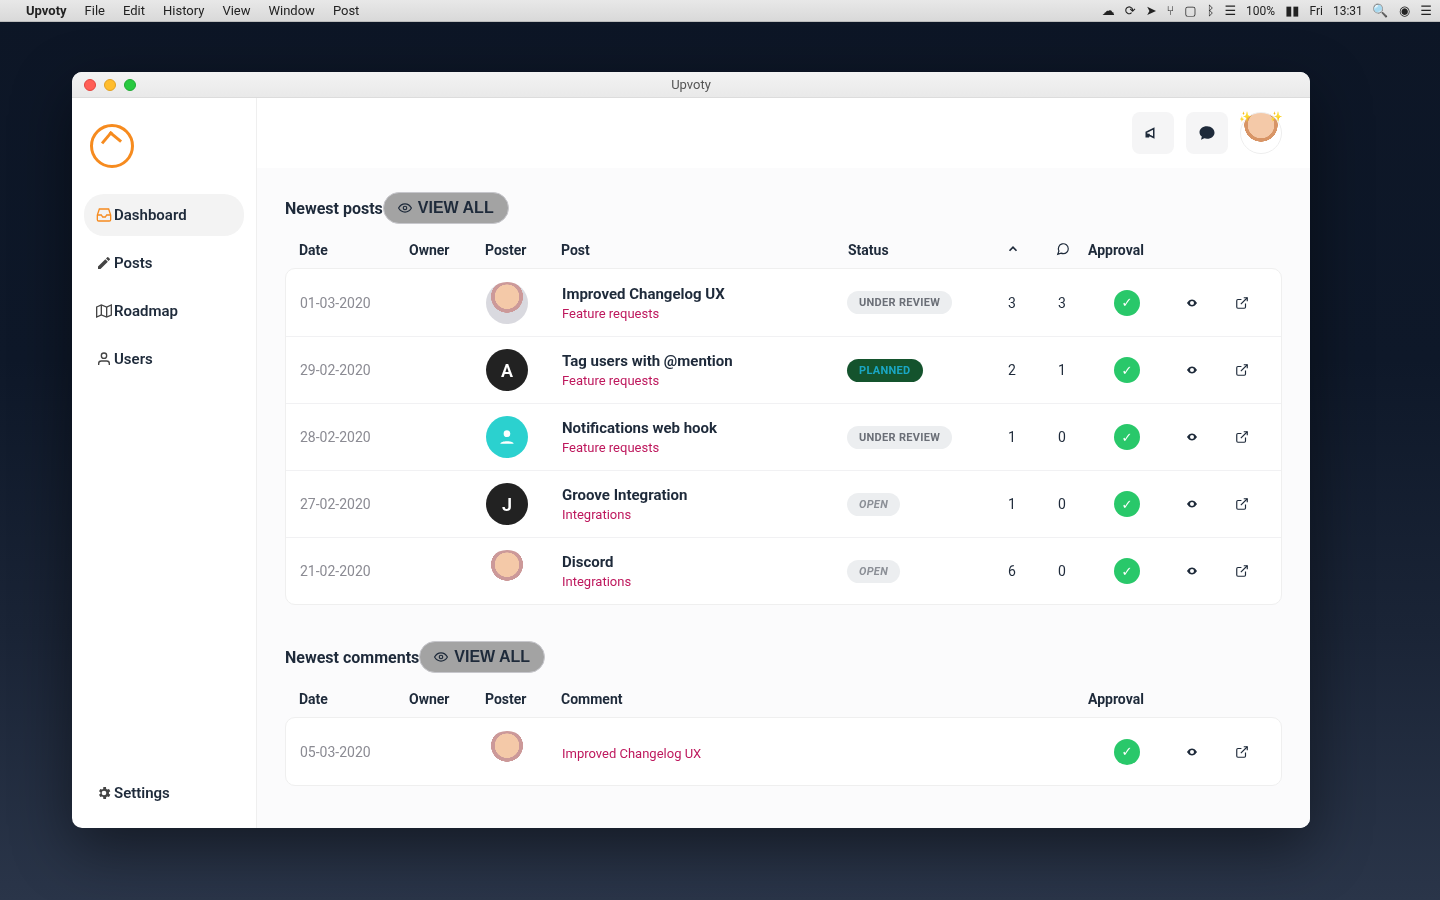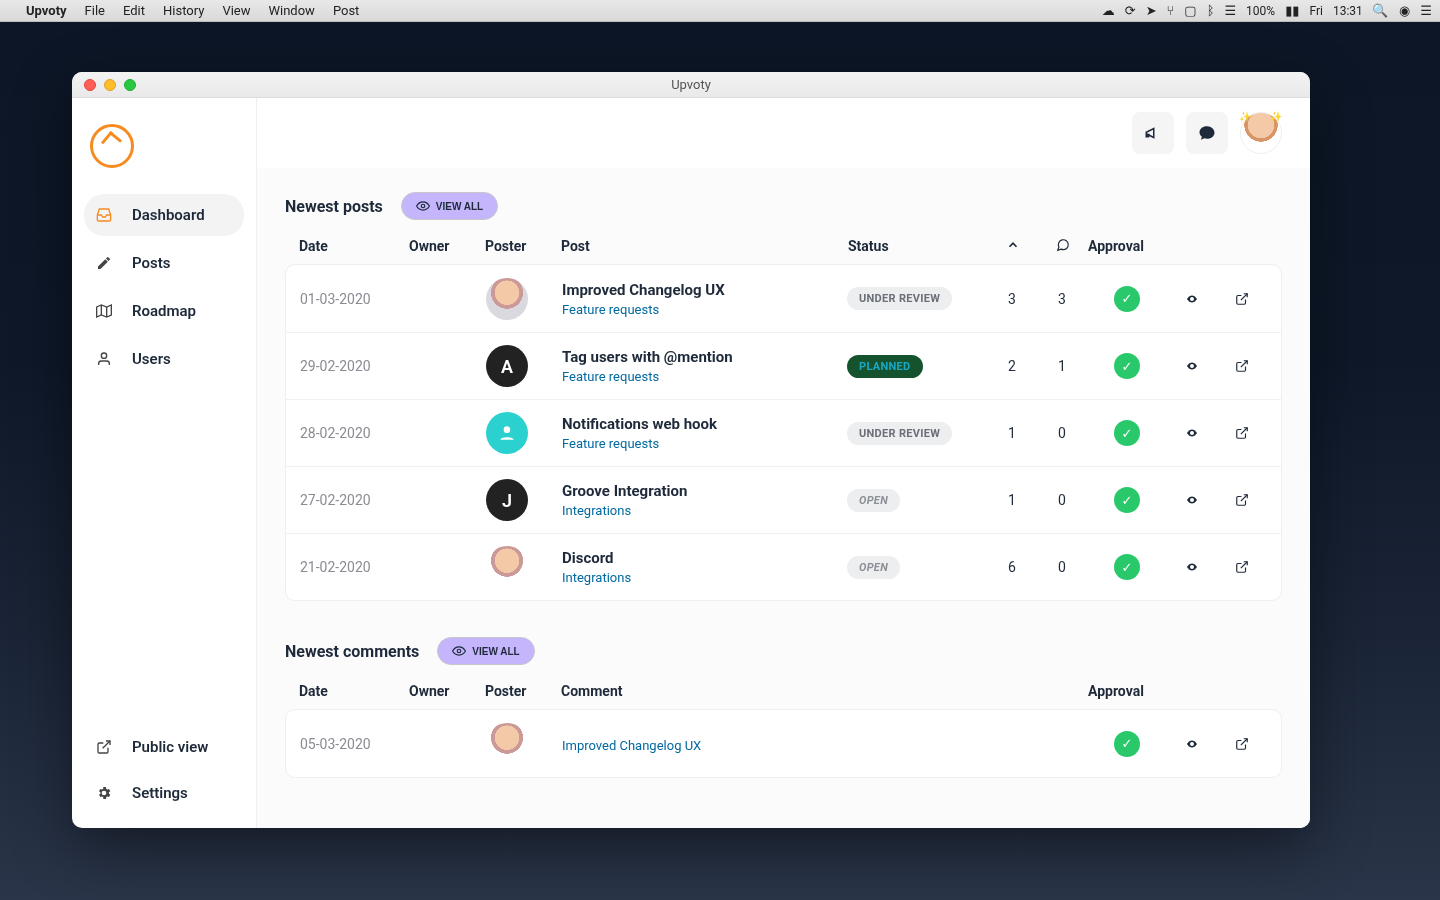--- a/index.html
+++ b/index.html
@@ -72,21 +72,21 @@
     border:3px solid #f68b1f;border-radius:50%;
     position:relative;
   }
   .logo::after{
     content:""; position:absolute; width:12px;height:12px;
     border-top:3px solid #f68b1f;border-left:3px solid #f68b1f;
     top:7px;left:11px; transform:rotate(40deg);
   }
   .nav { display:flex; flex-direction:column; gap:6px; flex:1; }
   .nav-item {
-    display:flex; align-items:center; gap:18px;
+    display:flex; align-items:center; gap:0;
     padding:12px 12px; border-radius:20px;
     font-size:15px; font-weight:600; color:#1e2a3a; cursor:pointer;
   }
   .nav-item .nav-icon{ width:18px;text-align:center;font-size:15px;color:#444; }
   .nav-item.active { background:#f3f3f3; }
   .nav-item.active .nav-icon{ color:#f68b1f; }
   .nav-bottom { display:flex; flex-direction:column; gap:4px; margin-top:auto; }
 
   
   .main {
@@ -110,26 +110,26 @@
   .avatar-img::before,.avatar-img::after{
     content:"✨";position:absolute;font-size:10px;
   }
   .avatar-img::before{top:-2px;left:-2px;}
   .avatar-img::after{top:-2px;right:-2px;}
 
   .section {
     padding: 24px 28px 12px 28px;
   }
   .section-header{
-    display:flex;align-items:center;gap:18px;margin-bottom:18px;
+    display:flex;align-items:center;margin-bottom:18px;
   }
   .section-title{font-size:16px;font-weight:700;color:#1e2a3a;}
   .viewall-btn{
-    border:1px solid #c7c7cc;border-radius:18px;background:#c4b5fd;
-    padding:6px 14px;font-size:10px;font-weight:700;color:#1e2a3a;
+    border:1px solid #c7c7cc;border-radius:18px;background:#a3a3a3;
+    padding:6px 14px;font-size:16px;font-weight:700;color:#1e2a3a;
     display:flex;align-items:center;gap:6px;cursor:pointer;
   }
 
   .table {
     background:#fff;border:1px solid #efefef;border-radius:10px;
     overflow:hidden;
   }
   .thead,.row{
     display:grid;
     align-items:center;
@@ -144,21 +144,21 @@
   .row{height:67px;border-top:1px solid #f1f1f3;}
   .row:first-child{border-top:none;}
   .cell{font-size:14px;color:#1e2a3a;}
   .cell.muted{color:#8b8b93;}
   .poster-avatar{
     width:42px;height:42px;border-radius:50%;
     display:flex;align-items:center;justify-content:center;
     font-size:18px;color:#fff;font-weight:600;
   }
   .post-title{font-weight:700;font-size:15px;color:#1e2a3a;}
-  .post-sub{font-size:13px;color:#0369a1;margin-top:3px;}
+  .post-sub{font-size:13px;color:#be185d;margin-top:3px;}
   .status-pill{
     display:inline-block;padding:5px 12px;border-radius:14px;
     font-size:11px;font-weight:700;letter-spacing:.3px;
   }
   .status-review{background:#eceef0;color:#6b6f77;}
   .status-planned{background:#14532d;color:#1aa7c4;}
   .status-open{background:#eceef0;color:#8b8f96;font-style:italic;}
   .approval-check{
     width:26px;height:26px;border-radius:50%;background:#29c86a;
     display:flex;align-items:center;justify-content:center;color:#fff;font-size:13px;
@@ -248,30 +248,20 @@
                 <path d="M20 21v-2a4 4 0 00-4-4H8a4 4 0 00-4 4v2"></path>
                 <circle cx="12" cy="7" r="4"></circle>
               </svg>
             </span>
             <span>Users</span>
           </div>
         </div>
       <div class="nav-bottom" id="nav-bottom">
           <div class="nav-item">
             <span class="nav-icon">
-              <svg width="16" height="16" viewBox="0 0 24 24" fill="none" stroke="currentColor" stroke-width="2">
-                <path d="M18 13v6a2 2 0 01-2 2H5a2 2 0 01-2-2V8a2 2 0 012-2h6"></path>
-                <polyline points="15 3 21 3 21 9"></polyline>
-                <line x1="10" y1="14" x2="21" y2="3"></line>
-              </svg>
-            </span>
-            <span>Public view</span>
-          </div>
-          <div class="nav-item">
-            <span class="nav-icon">
               <svg width="16" height="16" viewBox="0 0 24 24" fill="currentColor">
                 <path d="M19.4 13a7.8 7.8 0 000-2l2.1-1.6-2-3.5-2.5 1a7.7 7.7 0 00-1.7-1L15 3h-4l-.3 2.9a7.7 7.7 0 00-1.7 1l-2.5-1-2 3.5L6.6 11a7.8 7.8 0 000 2l-2.1 1.6 2 3.5 2.5-1c.5.4 1.1.7 1.7 1L11 21h4l.3-2.9c.6-.3 1.2-.6 1.7-1l2.5 1 2-3.5L19.4 13zM12 15.5A3.5 3.5 0 1115.5 12 3.5 3.5 0 0112 15.5z"></path>
               </svg>
             </span>
             <span>Settings</span>
           </div>
         </div>
     </div>
 
     <div class="main">

